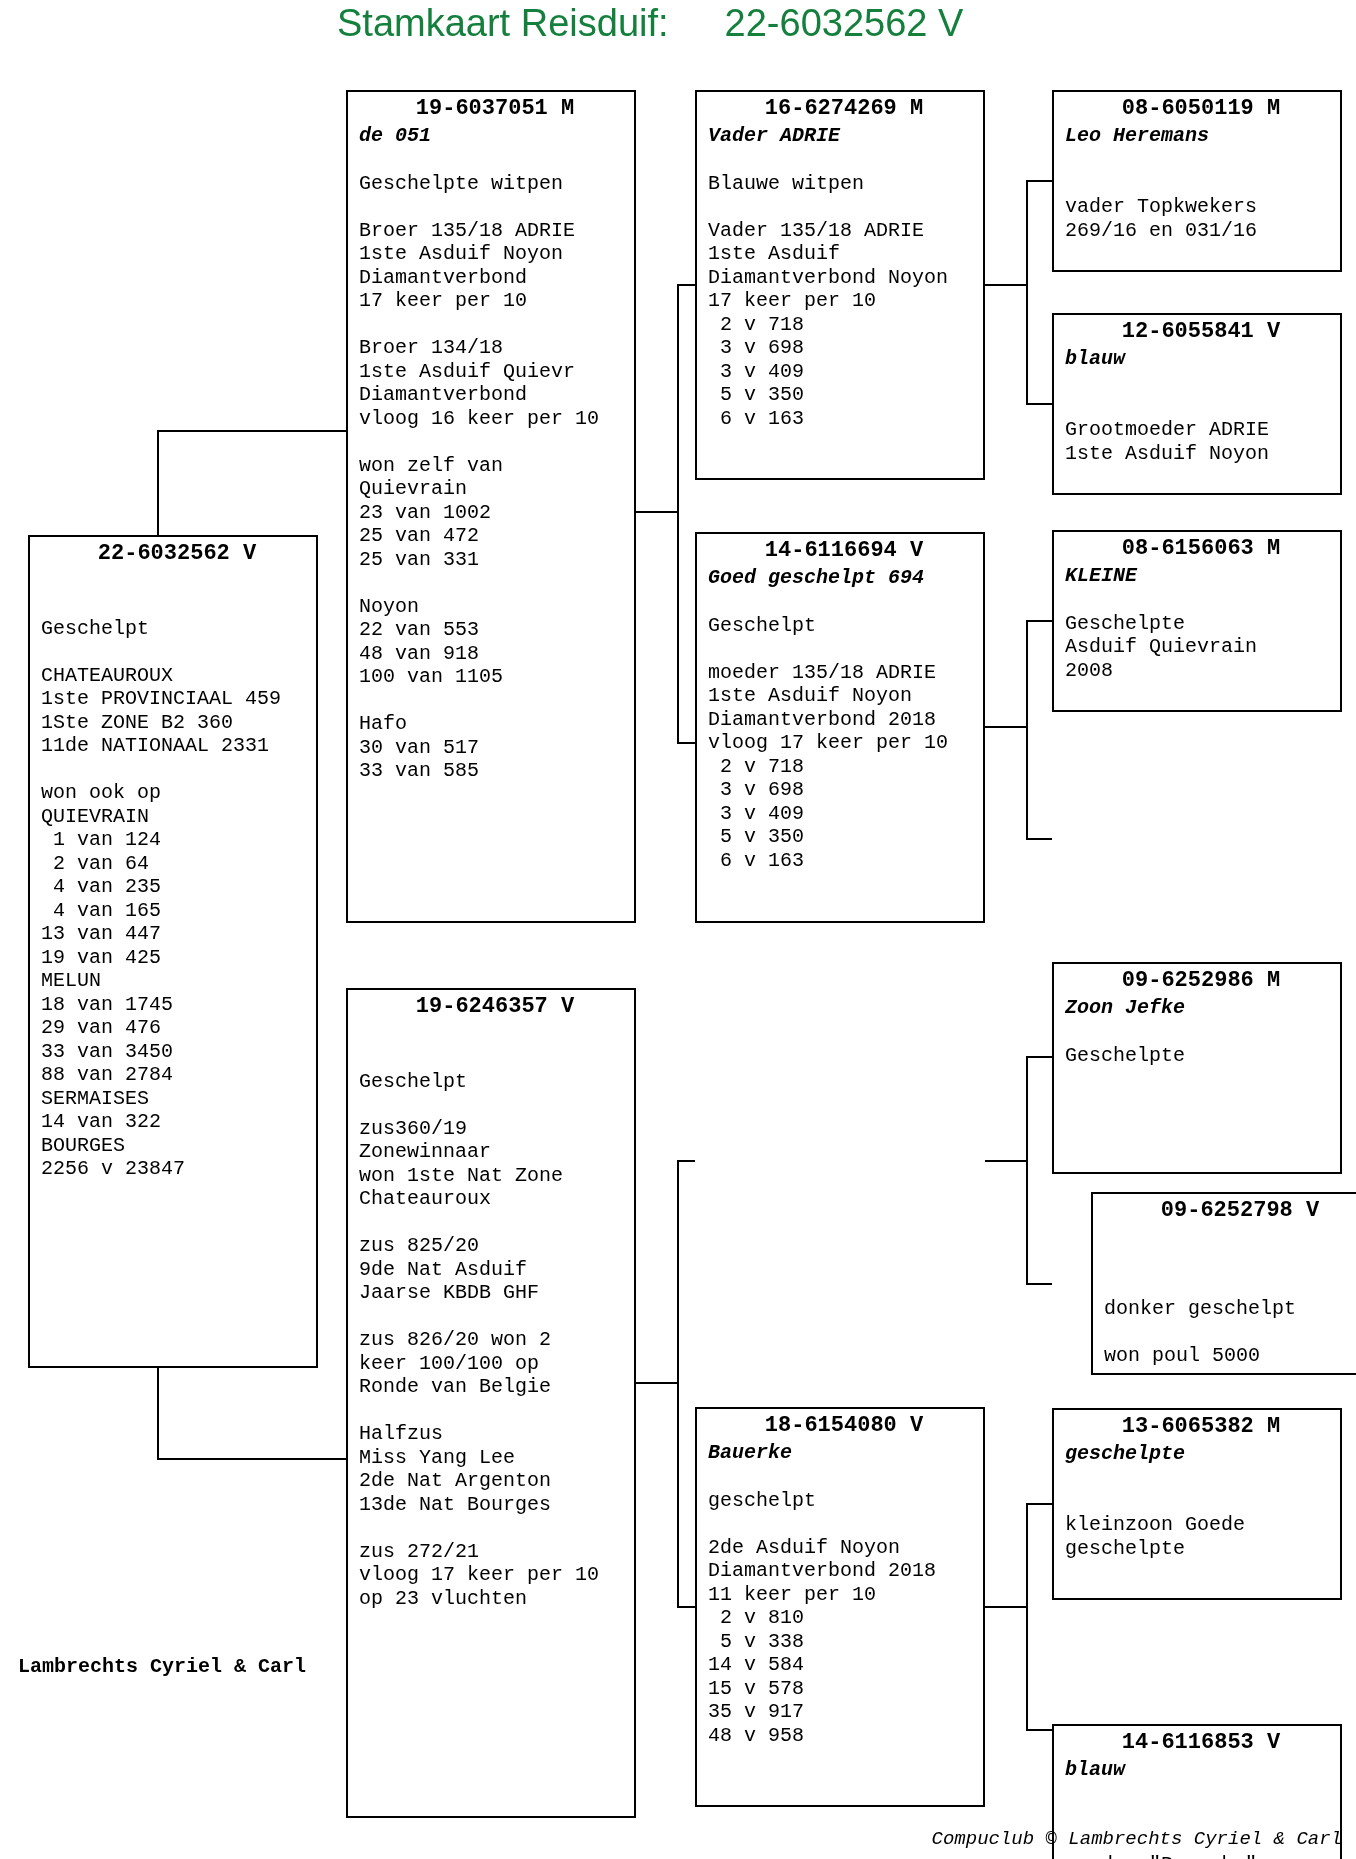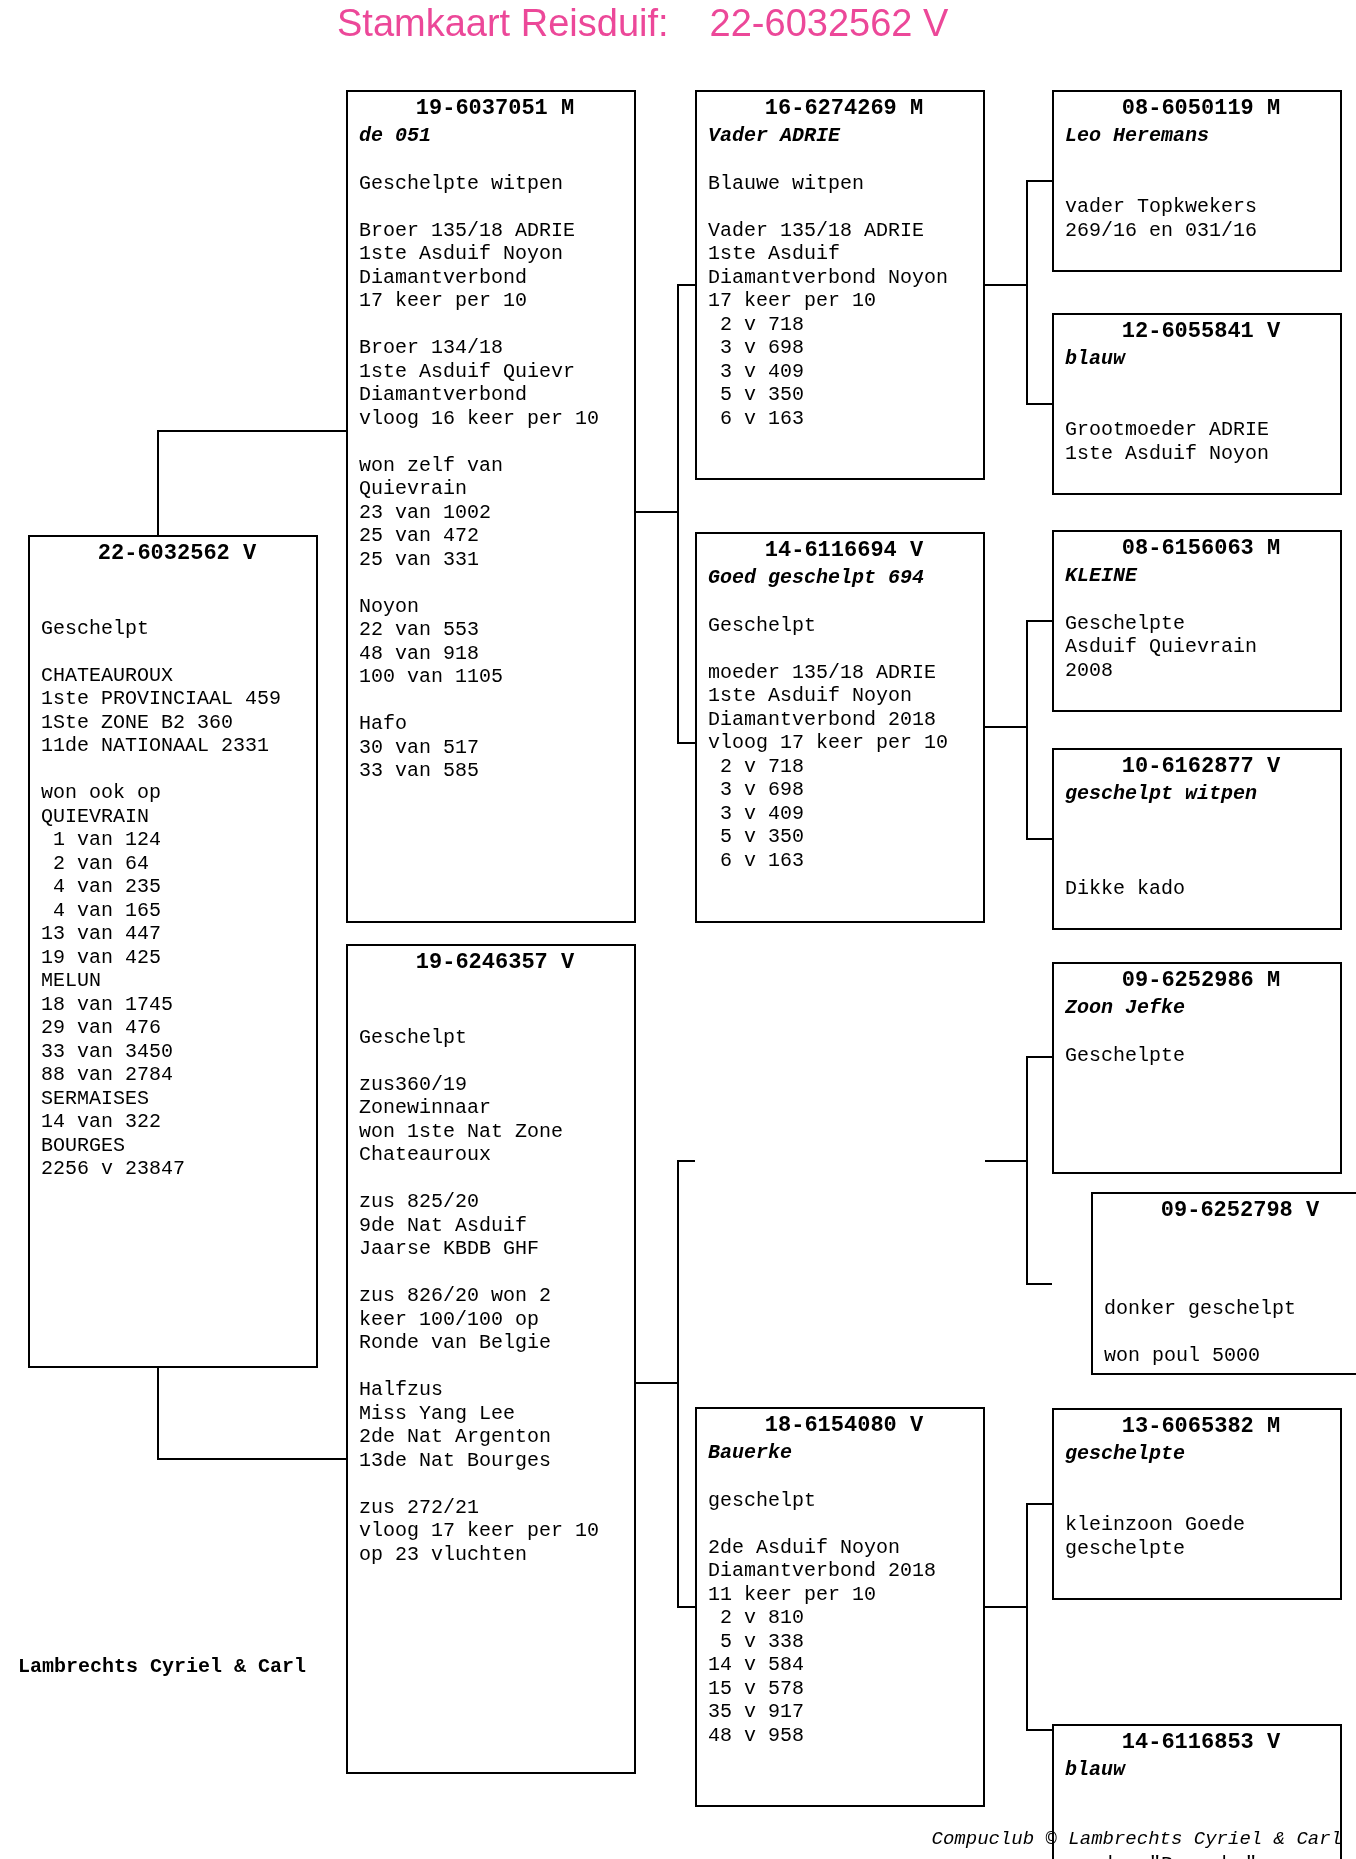--- a/index.html
+++ b/index.html
@@ -1,20 +1,20 @@
 <!DOCTYPE html>
 <html><head>
 <meta charset="utf-8">
 <style>
   html,body{margin:0;padding:0;background:#ffffff;}
   #page{position:relative;width:1356px;height:1859px;background:#ffffff;overflow:hidden;
         font-family:"Liberation Mono","DejaVu Sans Mono",monospace;color:#000;}
-  #title{position:absolute;left:337px;top:2px;display:flex;gap:41px;
+  #title{position:absolute;left:337px;top:2px;display:flex;gap:56px;
          font-family:"Liberation Sans","DejaVu Sans",sans-serif;
-         font-size:38px;font-weight:400;color:#ec4899;white-space:nowrap;}
+         font-size:38px;font-weight:400;color:#15803d;white-space:nowrap;}
   .box{position:absolute;border:2px solid #000;background:#fff;box-sizing:border-box;
        padding:4px 3px 4px 11px;}
   .hdr{height:28px;line-height:26px;text-align:center;font-weight:bold;font-size:22px;white-space:pre;}
   .nm{height:24px;line-height:24px;font-weight:bold;font-style:italic;font-size:20px;white-space:pre;}
   .bd{font-size:20px;line-height:23.5px;white-space:pre;}
   .line{position:absolute;background:#000;}
   #footer-left{position:absolute;left:18px;top:1655px;font-weight:bold;font-size:20px;white-space:pre;}
   #footer-right{position:absolute;right:14px;top:1828px;font-style:italic;font-size:19px;white-space:pre;margin-left:46px;}
 </style>
 </head>
@@ -81,21 +81,21 @@
 
 Noyon
 22 van 553
 48 van 918
 100 van 1105
 
 Hafo
 30 van 517
 33 van 585</div>
   </div>
-  <div class="box" style="left:346px;top:944px;width:290px;height:830px;">
+  <div class="box" style="left:346px;top:988px;width:290px;height:830px;">
     <div class="hdr">19-6246357 V</div>
     <div class="nm"></div>
     <div class="bd">
 Geschelpt
 
 zus360/19
 Zonewinnaar
 won 1ste Nat Zone
 Chateauroux
 
@@ -183,28 +183,20 @@
 1ste Asduif Noyon</div>
   </div>
   <div class="box" style="left:1052px;top:530px;width:290px;height:182px;">
     <div class="hdr">08-6156063 M</div>
     <div class="nm">KLEINE</div>
     <div class="bd">
 Geschelpte
 Asduif Quievrain
 2008</div>
   </div>
-  <div class="box" style="left:1052px;top:748px;width:290px;height:182px;">
-    <div class="hdr">10-6162877 V</div>
-    <div class="nm">geschelpt witpen</div>
-    <div class="bd">
-
-
-Dikke kado</div>
-  </div>
   <div class="box" style="left:1052px;top:962px;width:290px;height:212px;">
     <div class="hdr">09-6252986 M</div>
     <div class="nm">Zoon Jefke</div>
     <div class="bd">
 Geschelpte</div>
   </div>
   <div class="box" style="left:1091px;top:1192px;width:290px;height:183px;">
     <div class="hdr">09-6252798 V</div>
     <div class="nm"></div>
     <div class="bd">

